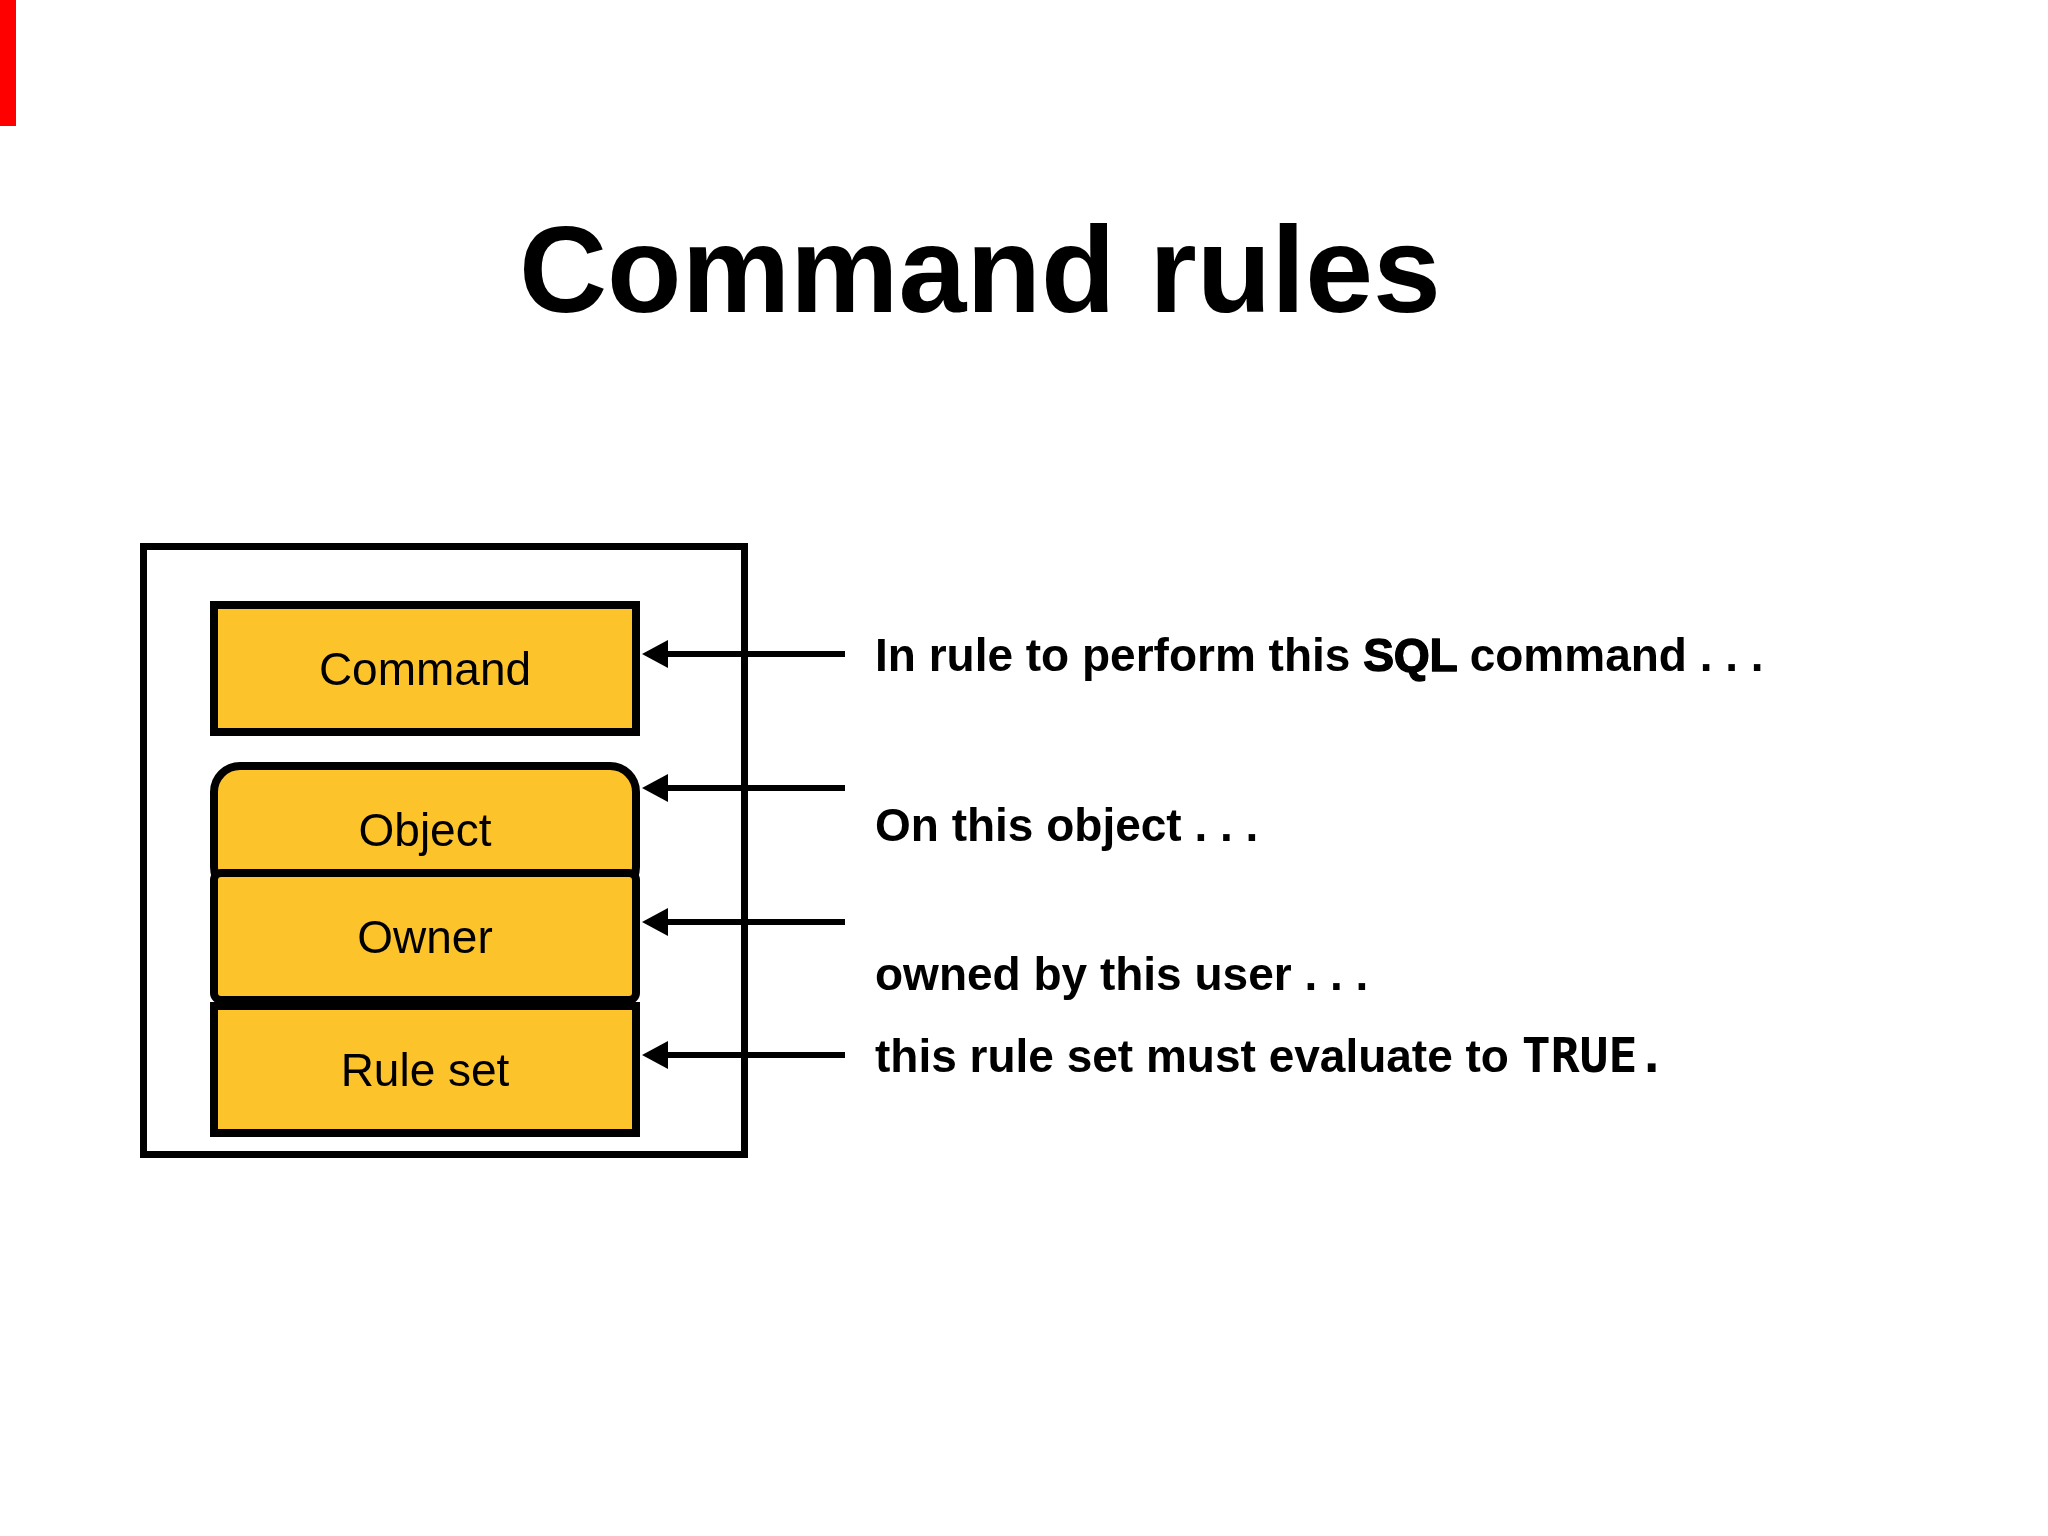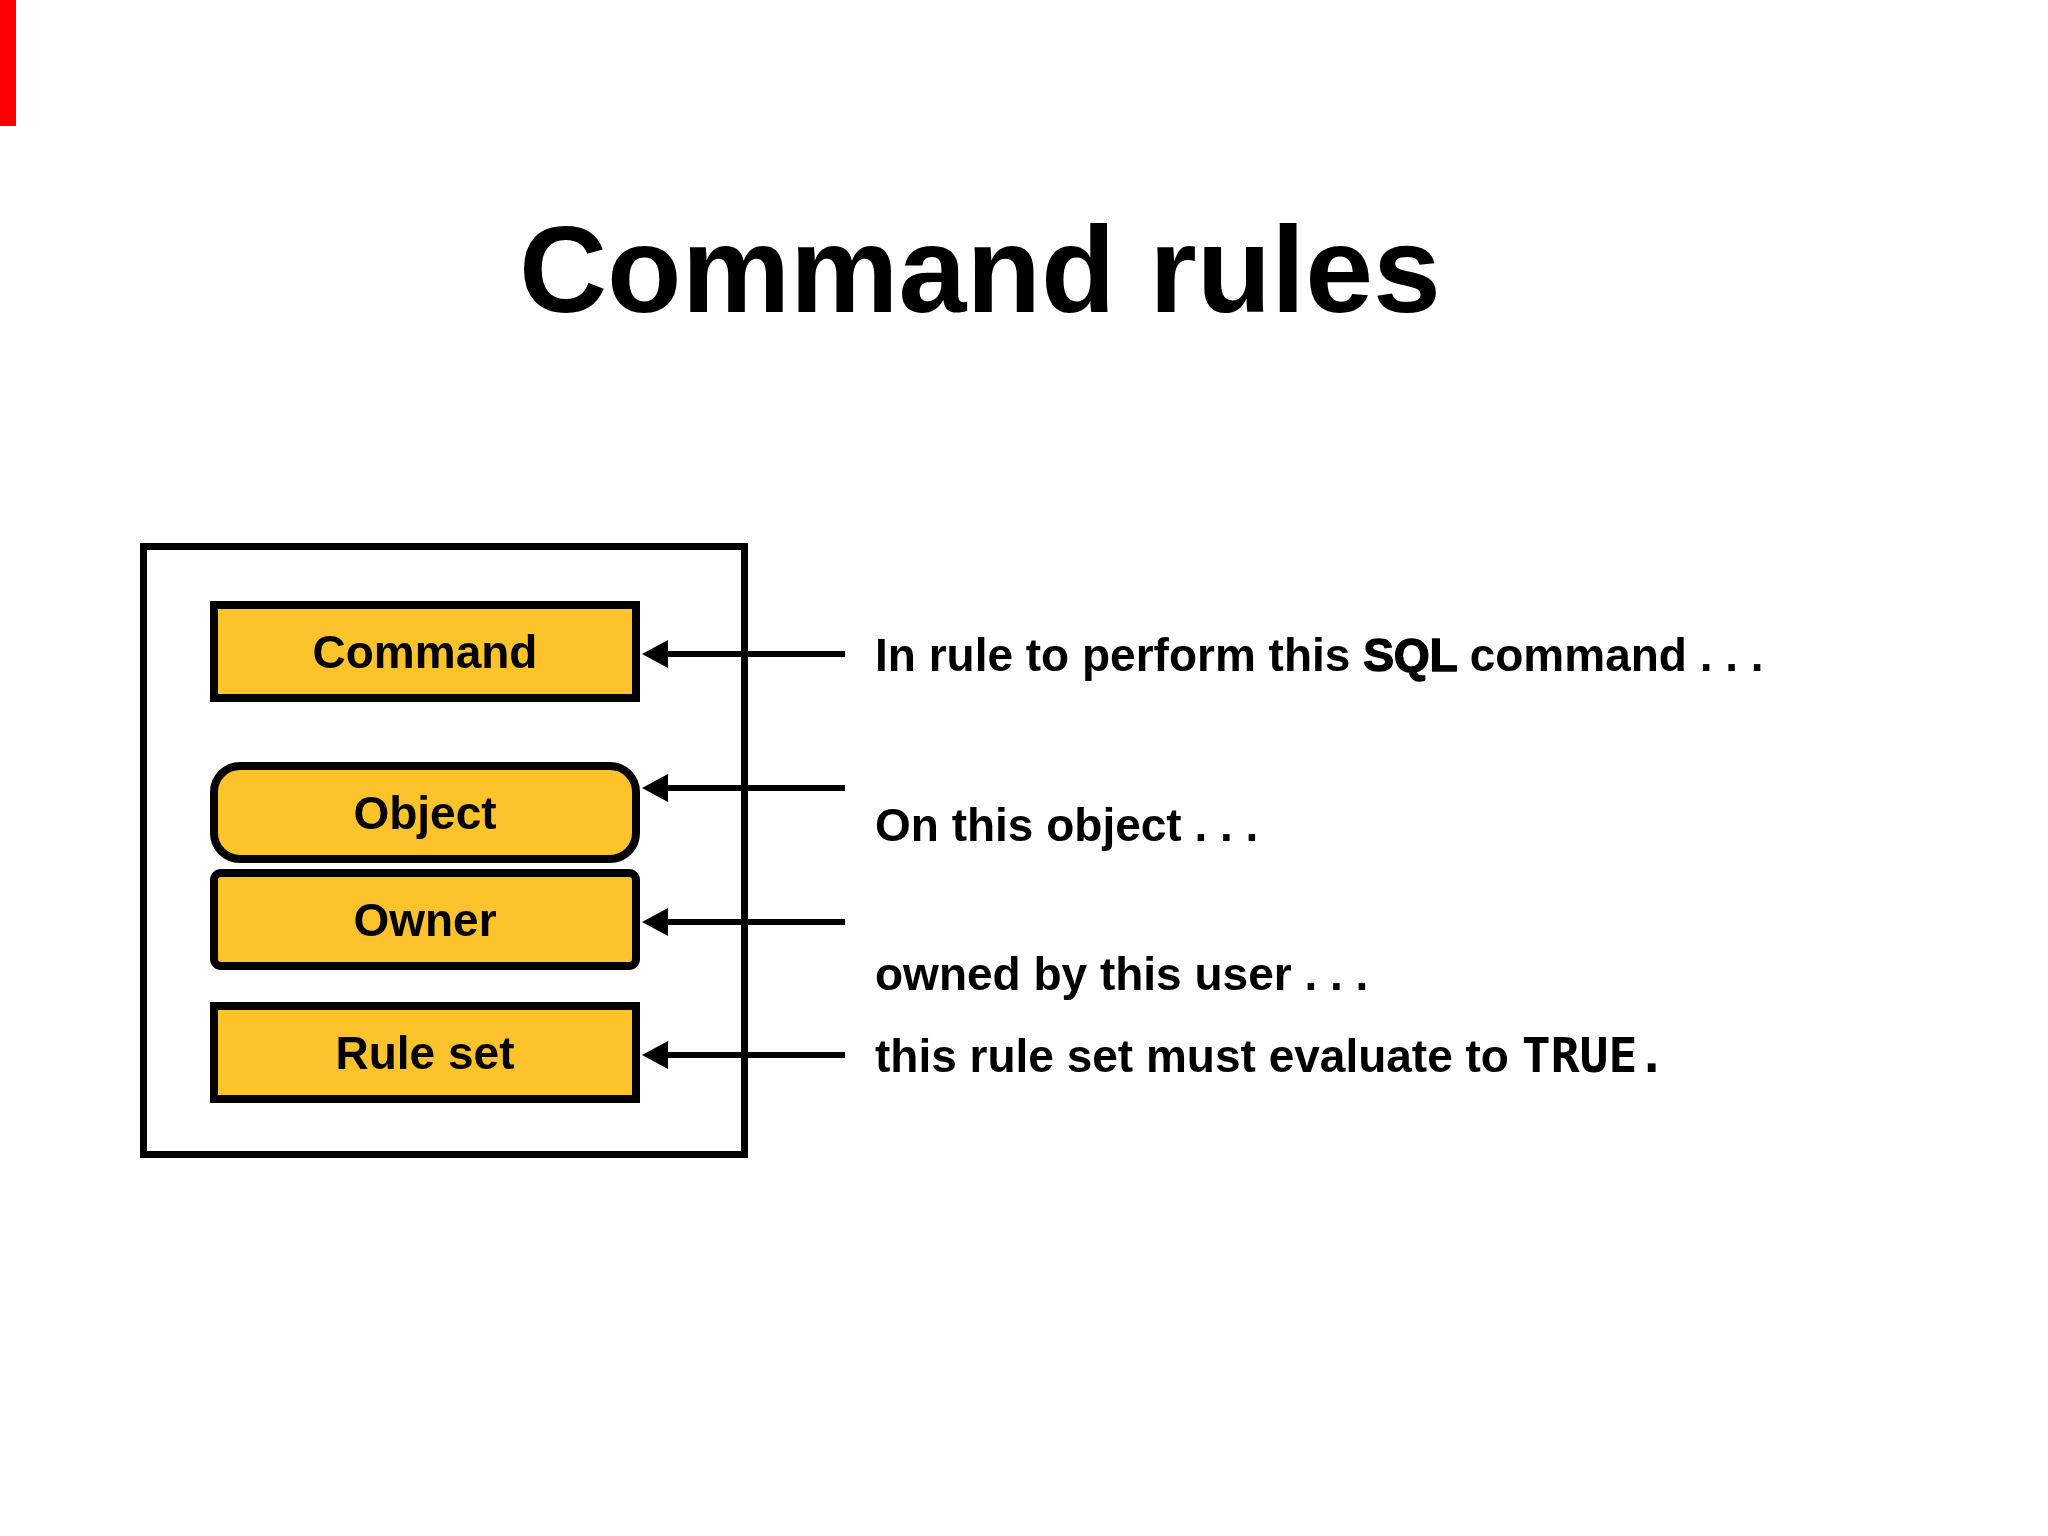--- a/index.html
+++ b/index.html
@@ -28,26 +28,26 @@
   .outer-box {
     position: absolute; left: 140px; top: 543px;
     width: 608px; height: 615px;
     border: 7px solid #000000;
     box-sizing: border-box;
     background: transparent;
   }
 
   .ybox {
     position: absolute; left: 210px;
-    width: 430px; height: 101px;
+    width: 430px; height: 135px;
     border: 8px solid #000000;
     box-sizing: border-box;
     background: #fcc32b;
     display: flex; align-items: center; justify-content: center;
-    font-size: 46px; font-weight: bold;
+    font-size: 46px; font-weight: normal;
   }
   .ybox-command { top: 601px; }
   .ybox-object  { top: 762px; border-radius: 30px; }
   .ybox-owner   { top: 869px; border-radius: 11px; }
   .ybox-ruleset { top: 1002px; }
 
   .arrow-line {
     position: absolute; left: 664px;
     width: 181px; height: 6px;
     background: #000000;

